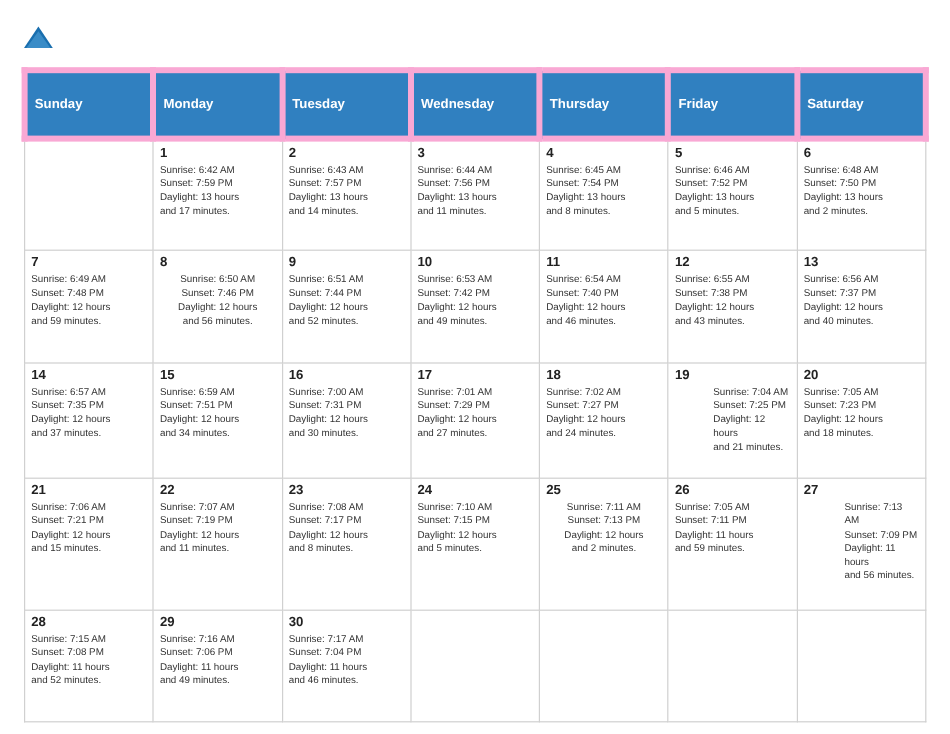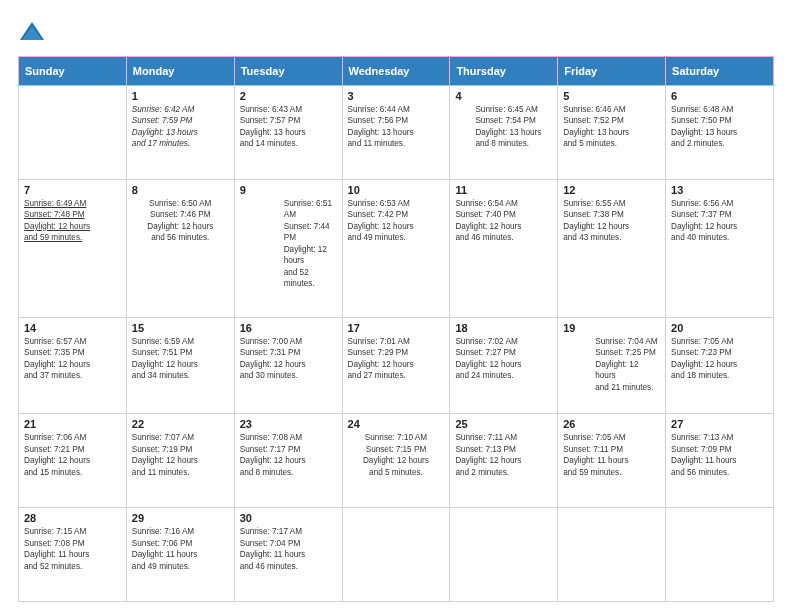--- a/index.html
+++ b/index.html
@@ -62,24 +62,24 @@
     .calendar {
       width: 100%;
       border-collapse: collapse;
       flex: 1;
       font-size: 9.5px;
     }
     .calendar th {
       background-color: #3080c0;
       color: #fff;
       text-align: left;
-      padding: 8px 6px;
+      padding: 20px 6px;
       font-size: 11px;
       font-weight: bold;
-      border: 1px solid #f9a8d4;
+      border: 5px solid #f9a8d4;
     }
     .calendar td {
       border: 1px solid #d0d0d0;
       vertical-align: top;
       padding: 4px 5px;
       width: calc(100% / 7);
       height: 78px;
     }
     .day-num {
       font-size: 11px;
@@ -128,42 +128,42 @@
           <th>Thursday</th>
           <th>Friday</th>
           <th>Saturday</th>
         </tr>
     </thead>
     <tbody id="calendar-body">
     <tr>
           <td class="empty-cell"></td>
           <td>
             <span class="day-num">1</span>
-            <div class="day-info" style="white-space: pre-line; font-style: italic;">Sunrise: 6:42 AM
+            <div class="day-info" style="white-space: pre-line;">Sunrise: 6:42 AM
 Sunset: 7:59 PM
 Daylight: 13 hours
 and 17 minutes.</div>
           </td>
           <td>
             <span class="day-num">2</span>
             <div class="day-info" style="white-space: pre-line;">Sunrise: 6:43 AM
 Sunset: 7:57 PM
 Daylight: 13 hours
 and 14 minutes.</div>
           </td>
           <td>
             <span class="day-num">3</span>
             <div class="day-info" style="white-space: pre-line;">Sunrise: 6:44 AM
 Sunset: 7:56 PM
 Daylight: 13 hours
 and 11 minutes.</div>
           </td>
           <td>
             <span class="day-num">4</span>
-            <div class="day-info" style="white-space: pre-line; margin-left: 20px;">Sunrise: 6:45 AM
+            <div class="day-info" style="white-space: pre-line;">Sunrise: 6:45 AM
 Sunset: 7:54 PM
 Daylight: 13 hours
 and 8 minutes.</div>
           </td>
           <td>
             <span class="day-num">5</span>
             <div class="day-info" style="white-space: pre-line;">Sunrise: 6:46 AM
 Sunset: 7:52 PM
 Daylight: 13 hours
 and 5 minutes.</div>
@@ -172,35 +172,35 @@
             <span class="day-num">6</span>
             <div class="day-info" style="white-space: pre-line;">Sunrise: 6:48 AM
 Sunset: 7:50 PM
 Daylight: 13 hours
 and 2 minutes.</div>
           </td>
         </tr>
         <tr>
           <td>
             <span class="day-num">7</span>
-            <div class="day-info" style="white-space: pre-line; text-decoration: underline;">Sunrise: 6:49 AM
+            <div class="day-info" style="white-space: pre-line;">Sunrise: 6:49 AM
 Sunset: 7:48 PM
 Daylight: 12 hours
 and 59 minutes.</div>
           </td>
           <td>
             <span class="day-num">8</span>
             <div class="day-info" style="white-space: pre-line; text-align: center;">Sunrise: 6:50 AM
 Sunset: 7:46 PM
 Daylight: 12 hours
 and 56 minutes.</div>
           </td>
           <td>
             <span class="day-num">9</span>
-            <div class="day-info" style="white-space: pre-line; margin-left: 44px;">Sunrise: 6:51 AM
+            <div class="day-info" style="white-space: pre-line;">Sunrise: 6:51 AM
 Sunset: 7:44 PM
 Daylight: 12 hours
 and 52 minutes.</div>
           </td>
           <td>
             <span class="day-num">10</span>
             <div class="day-info" style="white-space: pre-line;">Sunrise: 6:53 AM
 Sunset: 7:42 PM
 Daylight: 12 hours
 and 49 minutes.</div>
@@ -295,42 +295,42 @@
           </td>
           <td>
             <span class="day-num">23</span>
             <div class="day-info" style="white-space: pre-line;">Sunrise: 7:08 AM
 Sunset: 7:17 PM
 Daylight: 12 hours
 and 8 minutes.</div>
           </td>
           <td>
             <span class="day-num">24</span>
-            <div class="day-info" style="white-space: pre-line; text-align: center;">Sunrise: 7:10 AM
+            <div class="day-info" style="white-space: pre-line;">Sunrise: 7:10 AM
 Sunset: 7:15 PM
 Daylight: 12 hours
 and 5 minutes.</div>
           </td>
           <td>
             <span class="day-num">25</span>
-            <div class="day-info" style="white-space: pre-line;">Sunrise: 7:11 AM
+            <div class="day-info" style="white-space: pre-line; text-align: center;">Sunrise: 7:11 AM
 Sunset: 7:13 PM
 Daylight: 12 hours
 and 2 minutes.</div>
           </td>
           <td>
             <span class="day-num">26</span>
             <div class="day-info" style="white-space: pre-line;">Sunrise: 7:05 AM
 Sunset: 7:11 PM
 Daylight: 11 hours
 and 59 minutes.</div>
           </td>
           <td>
             <span class="day-num">27</span>
-            <div class="day-info" style="white-space: pre-line;">Sunrise: 7:13 AM
+            <div class="day-info" style="white-space: pre-line; margin-left: 34px;">Sunrise: 7:13 AM
 Sunset: 7:09 PM
 Daylight: 11 hours
 and 56 minutes.</div>
           </td>
         </tr>
         <tr>
           <td>
             <span class="day-num">28</span>
             <div class="day-info" style="white-space: pre-line;">Sunrise: 7:15 AM
 Sunset: 7:08 PM

